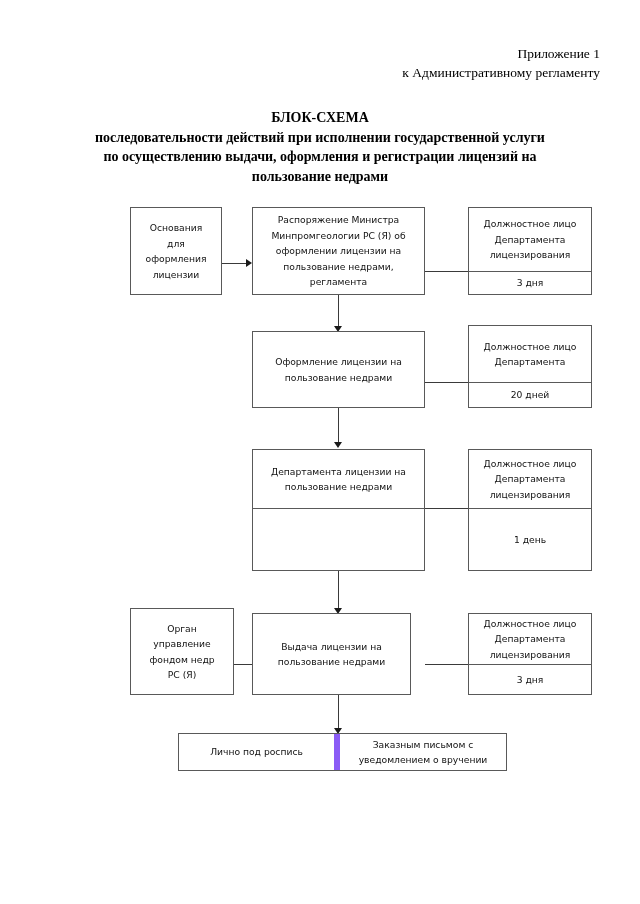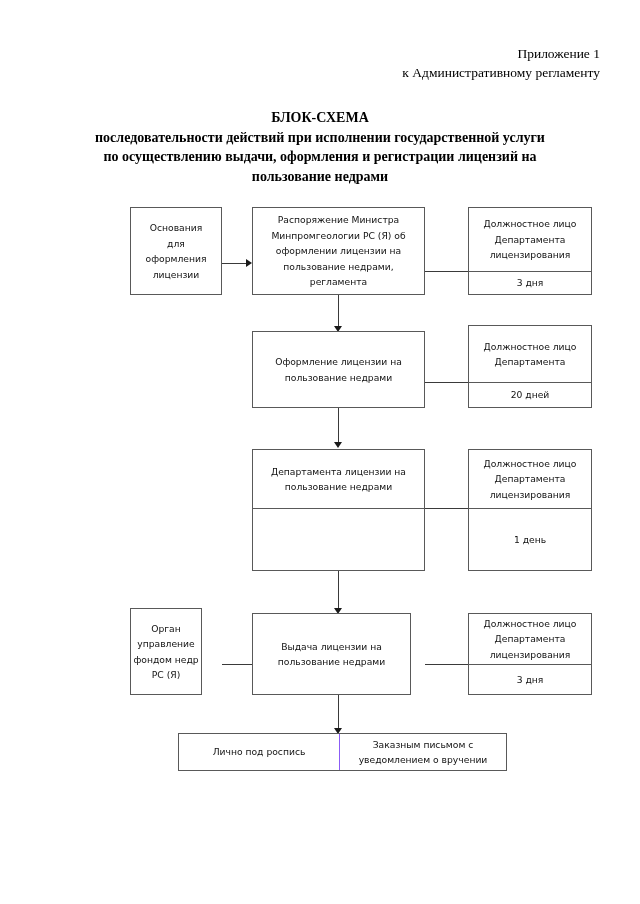--- a/index.html
+++ b/index.html
@@ -133,21 +133,21 @@
     display: flex;
     align-items: center;
     justify-content: center;
     text-align: center;
     font-family: "DejaVu Sans", "Liberation Sans", sans-serif;
     font-size: 9.2px;
     line-height: 15.5px;
     color: #111111;
     padding: 2px 5px;
   }
-  .hsplit .hcell.left { border-right: 1px solid #8b5cf6; text-align: center; }
+  .hsplit .hcell.left { border-right: 6px solid #8b5cf6; text-align: center; }
   .hsplit .hcell .bl { display: block; white-space: nowrap; }
 
   
   .conn-h {
     position: absolute;
     height: 0;
     border-top: 1px solid #3a3a3a;
     z-index: 1;
   }
   .conn-v {
@@ -270,21 +270,21 @@
         <span class="bl">Департамента</span>
         <span class="bl">лицензирования</span>
       </div>
     </div>
     <div class="cell duration" style="flex:1;">1 день</div>
   </div>
 
   <div class="conn-v" style="left:338px; top:571px; height:37px;"></div>
   <div class="arrow-down" style="left:334px; top:608px;"></div>
 
-  <div class="box" style="left:130px; top:608px; width:72px; height:87px;">
+  <div class="box" style="left:130px; top:608px; width:104px; height:87px;">
     <div>
       <span class="bl">Орган</span>
       <span class="bl">управление</span>
       <span class="bl">фондом недр</span>
       <span class="bl">РС (Я)</span>
     </div>
   </div>
 
   <div class="conn-h" style="left:222px; top:664px; width:30px;"></div>
 

